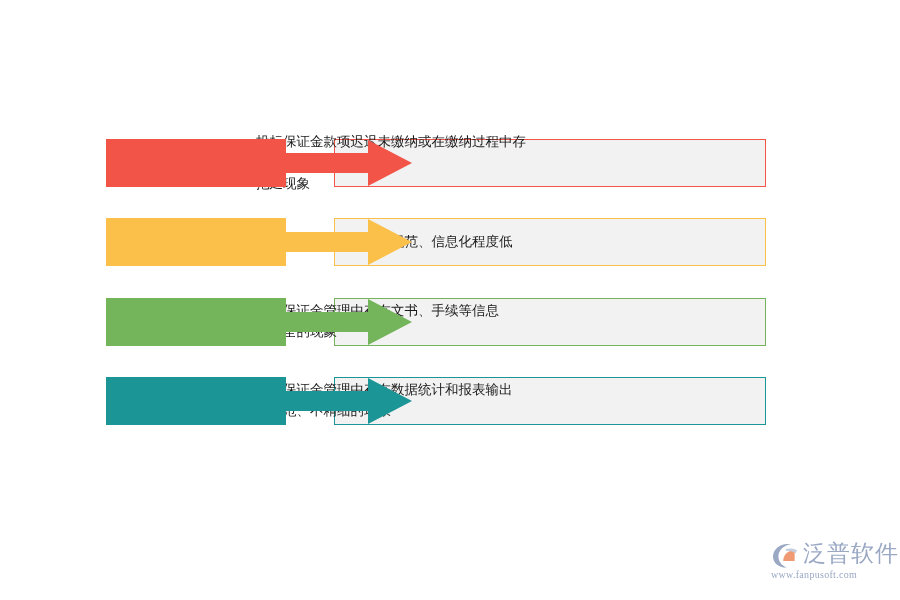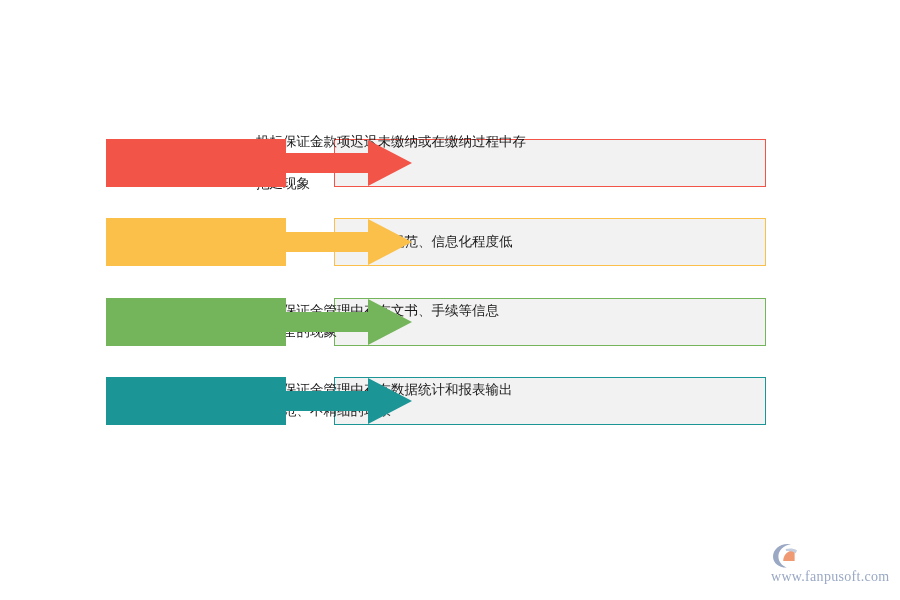--- a/index.html
+++ b/index.html
@@ -127,21 +127,21 @@
     letter-spacing: 1px;
     color: #9aa8c4;
     font-family: "Liberation Sans", "DejaVu Sans", sans-serif;
     line-height: 30px;
     white-space: nowrap;
   }
   #brand-url {
     position: absolute;
     left: 1px;
     top: 31px;
-    font-size: 14px;
+    font-size: 10px;
     color: #9aa8c4;
     font-family: "Liberation Serif", "DejaVu Serif", serif;
     letter-spacing: 0.3px;
     white-space: nowrap;
   }
 </style>
 </head>
 <body>
 
 <div id="diagram">
@@ -181,14 +181,15 @@
 不规范、不精细的现象</div>
     </div>
   </div>
 
 <div id="brand">
   <svg id="brand-mark" viewBox="0 0 100 100">
     <path d="M70 14 C36 8 10 30 10 55 C10 78 31 93 56 92 C40 86 28 72 28 55 C28 34 45 18 70 14 Z" fill="#9aa8c4"></path>
     <path d="M44 70 C44 49 60 34 82 34 L82 70 Z" fill="#ef9a72"></path>
     <path d="M52 30 C66 26 80 28 90 34 L86 44 C76 37 64 35 54 37 Z" fill="#c5cede"></path>
   </svg>
+  <div id="brand-name">泛普软件</div>
   <div id="brand-url">www.fanpusoft.com</div>
 </div>
 
 </body></html>

